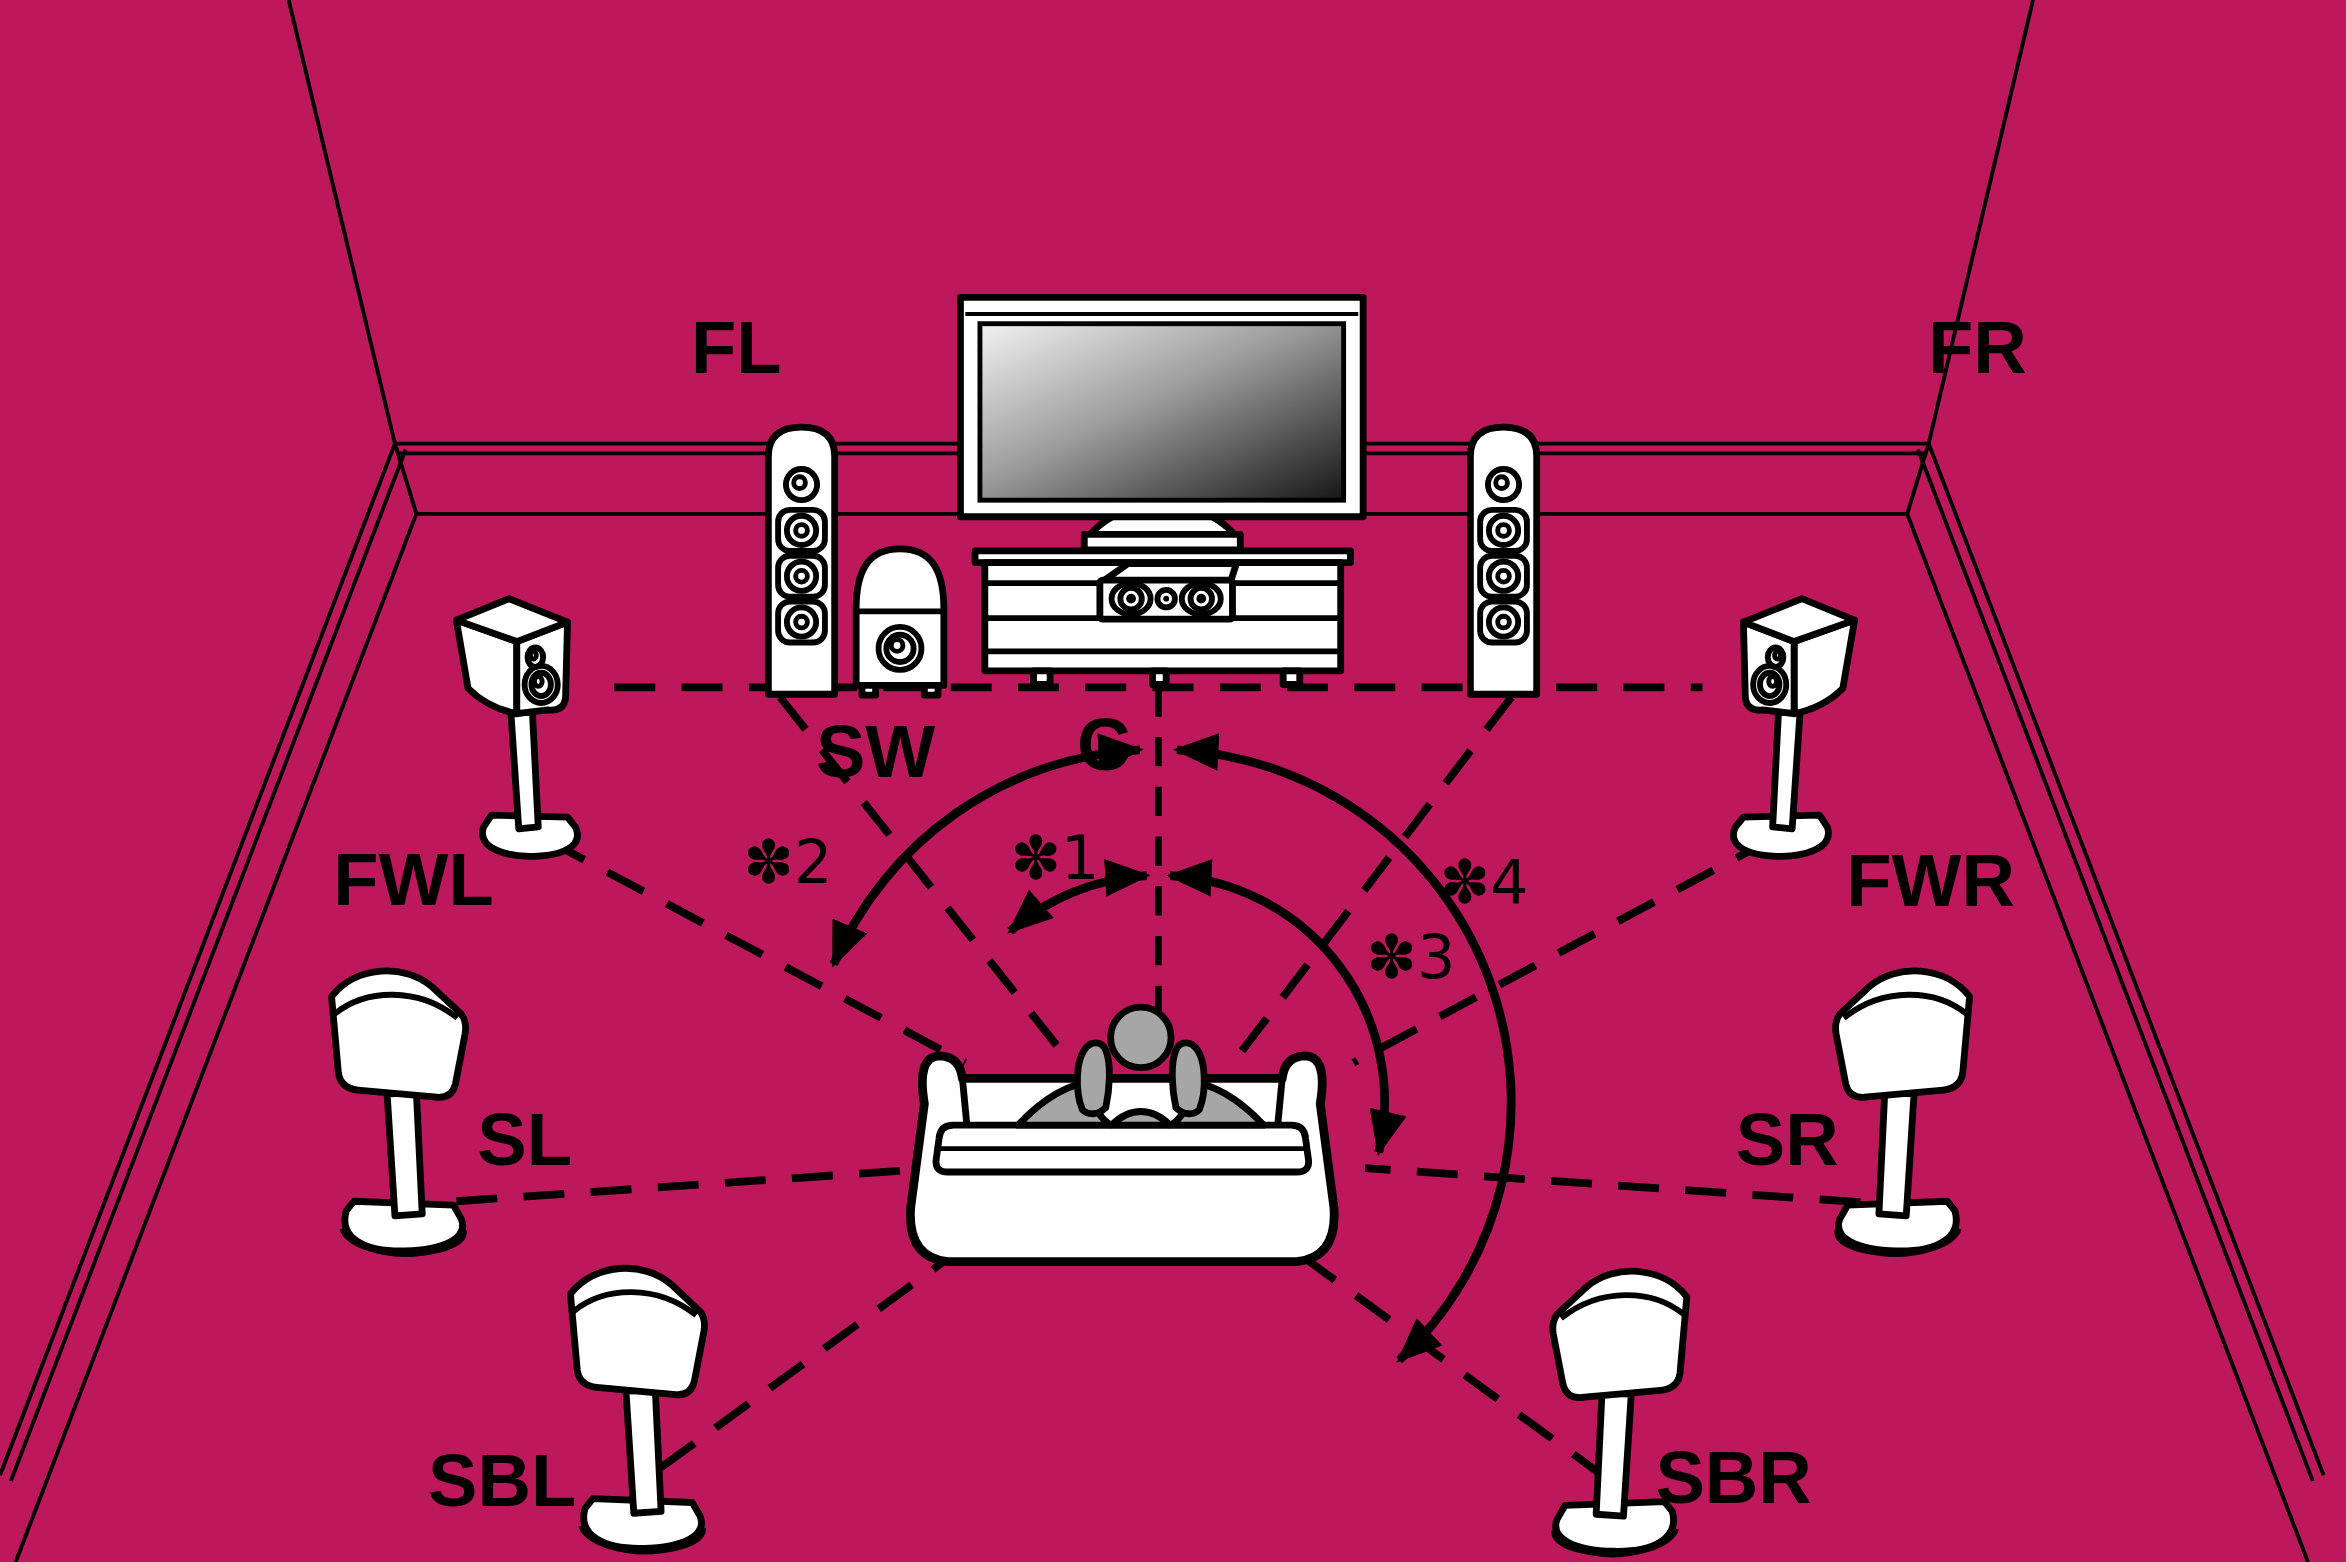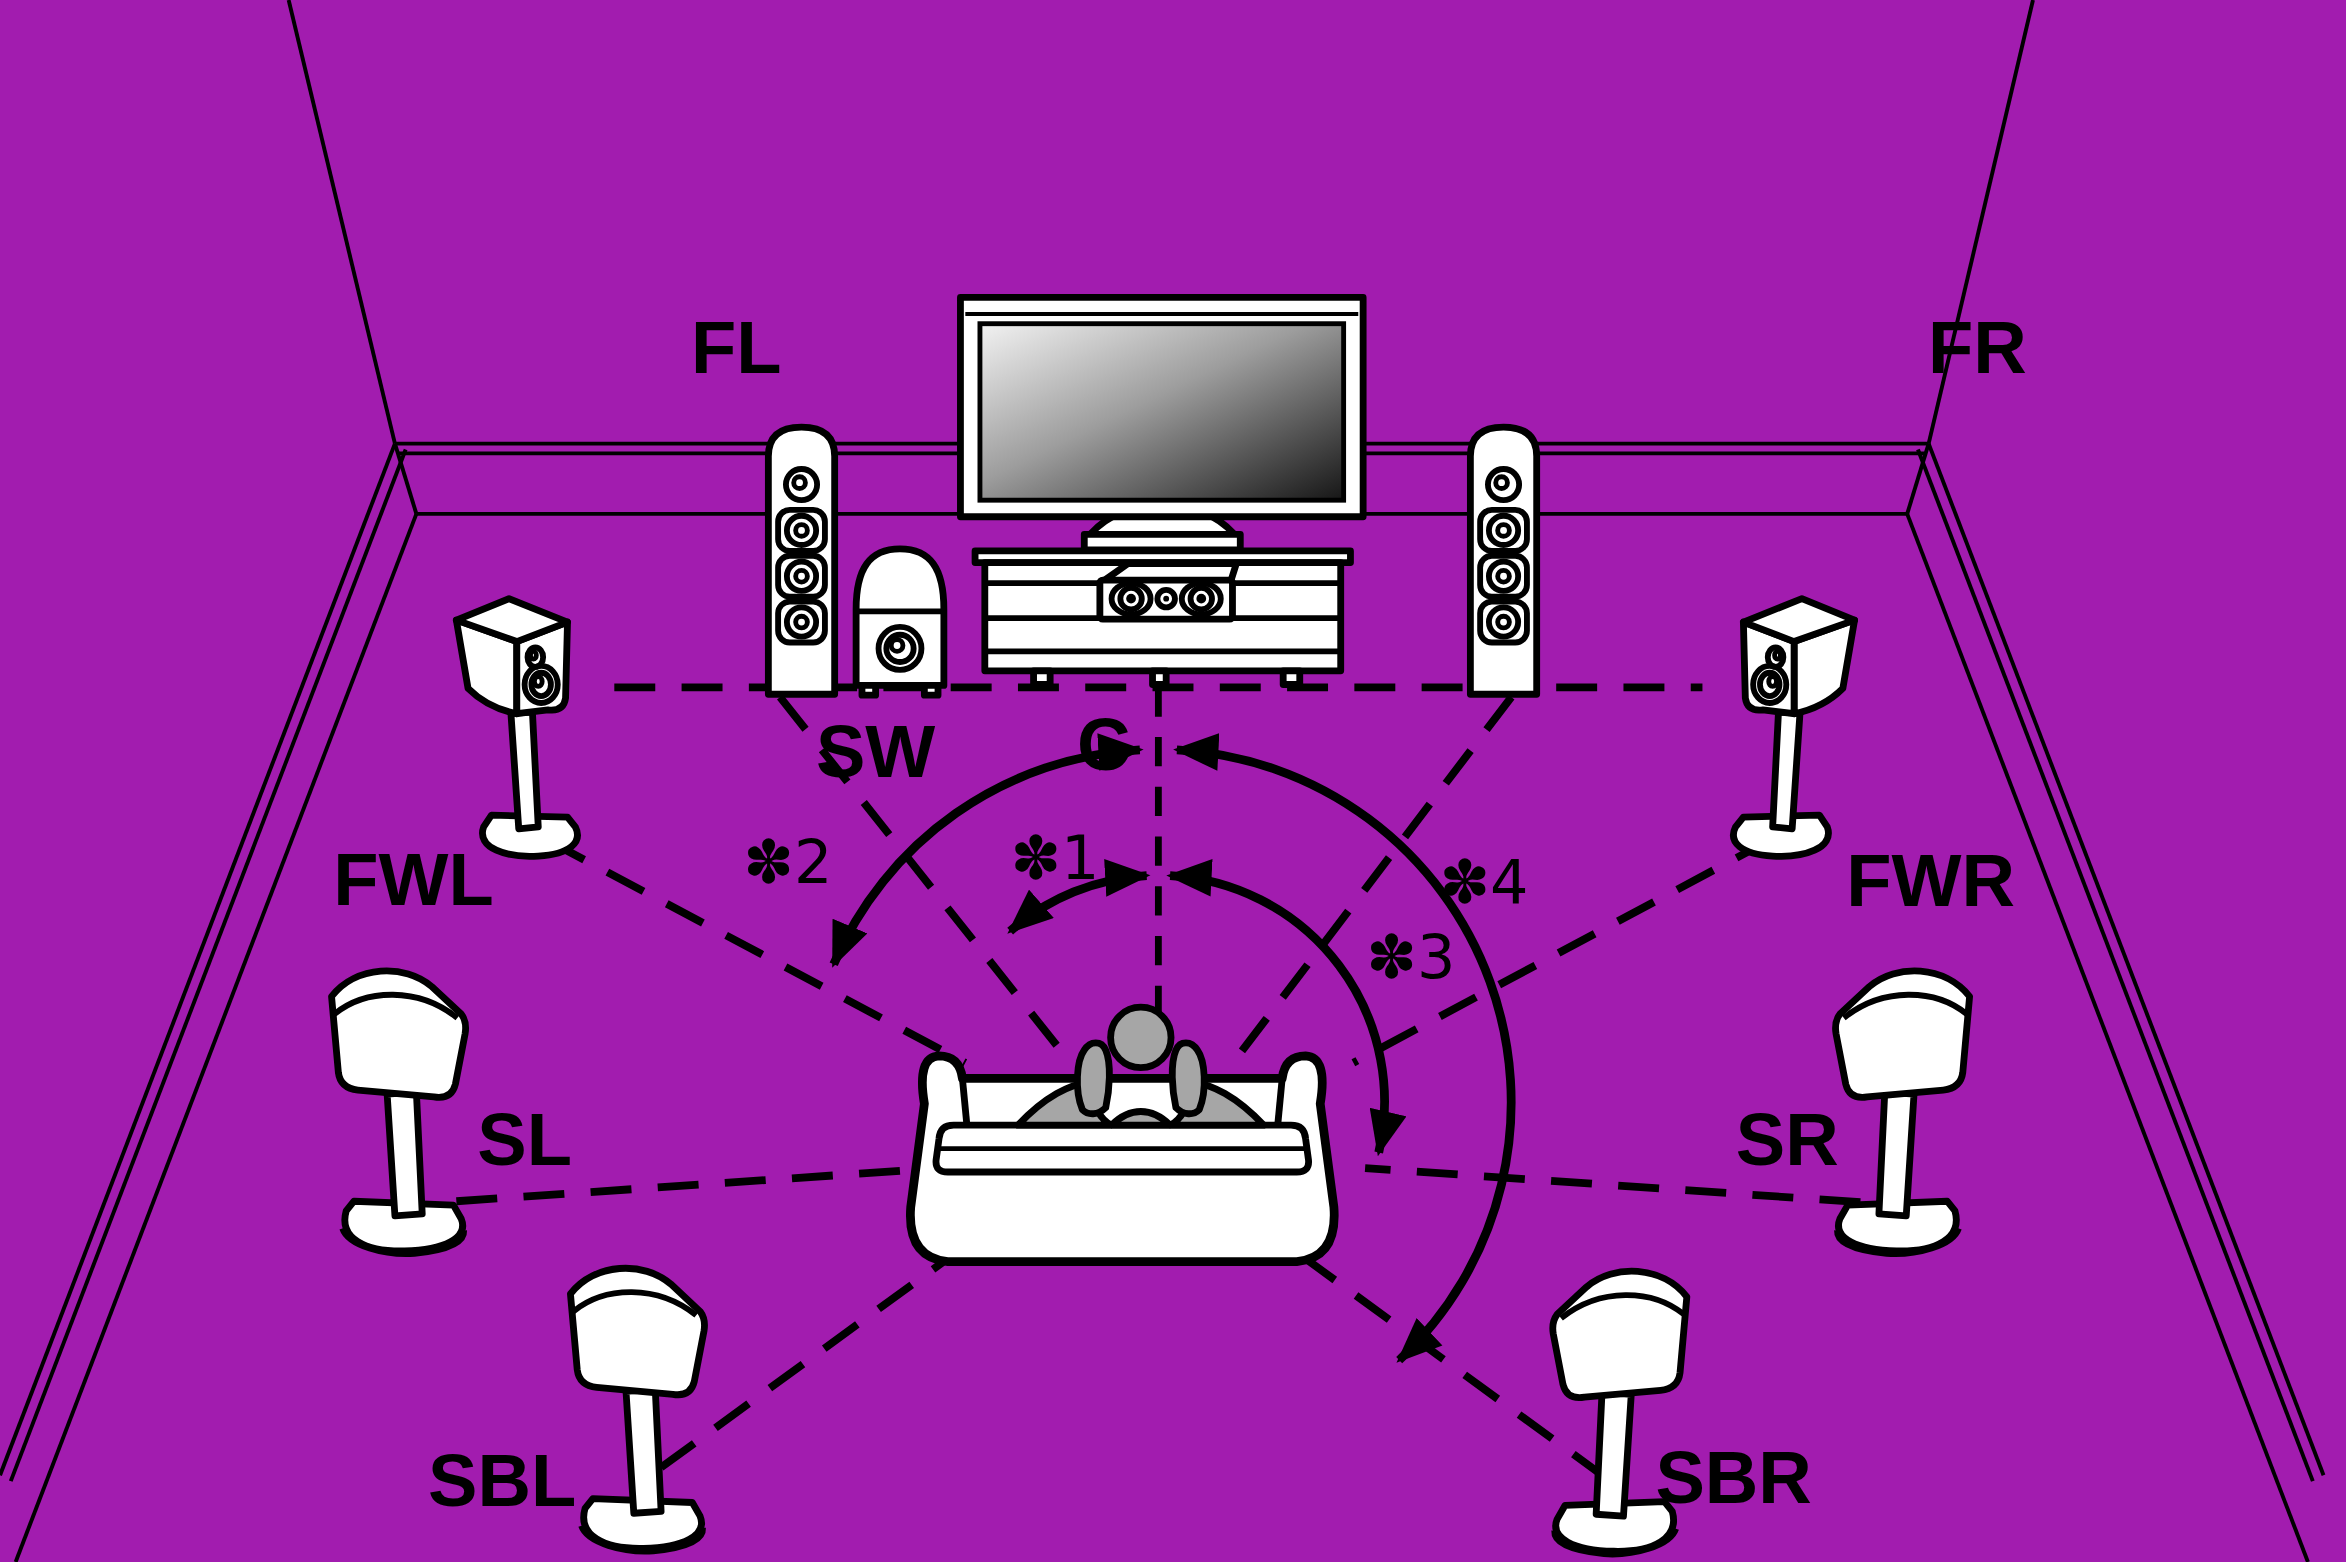--- a/index.html
+++ b/index.html
@@ -1,16 +1,16 @@
 <!DOCTYPE html>
 <html><head>
 <meta charset="utf-8">
 <style>
   html,body{margin:0;padding:0;background:#fff;}
-  .stage{width:2346px;height:1562px;position:relative;background:#a21caf;overflow:hidden;}
+  .stage{width:2346px;height:1562px;position:relative;background:#be185d;overflow:hidden;}
   svg{display:block;}
   .spk-label{font-family:"Liberation Sans","DejaVu Sans",sans-serif;font-weight:bold;font-size:76px;fill:#000;}
   .ann-label{font-family:"DejaVu Sans","Liberation Sans",sans-serif;font-weight:normal;font-size:62px;fill:#000;}
   .thin{stroke:#000;stroke-width:4;fill:none;}
   .dash{stroke:#000;stroke-width:8;fill:none;stroke-dasharray:42 27;}
   .dashc{stroke:#000;stroke-width:7;fill:none;stroke-dasharray:30 21;}
   .arc{stroke:#000;stroke-width:9;fill:none;}
   .outline{stroke:#000;stroke-width:7;fill:#fff;stroke-linejoin:round;}
   .drv{stroke:#000;stroke-width:6;fill:none;}
   .drv2{stroke:#000;stroke-width:5;fill:none;}

